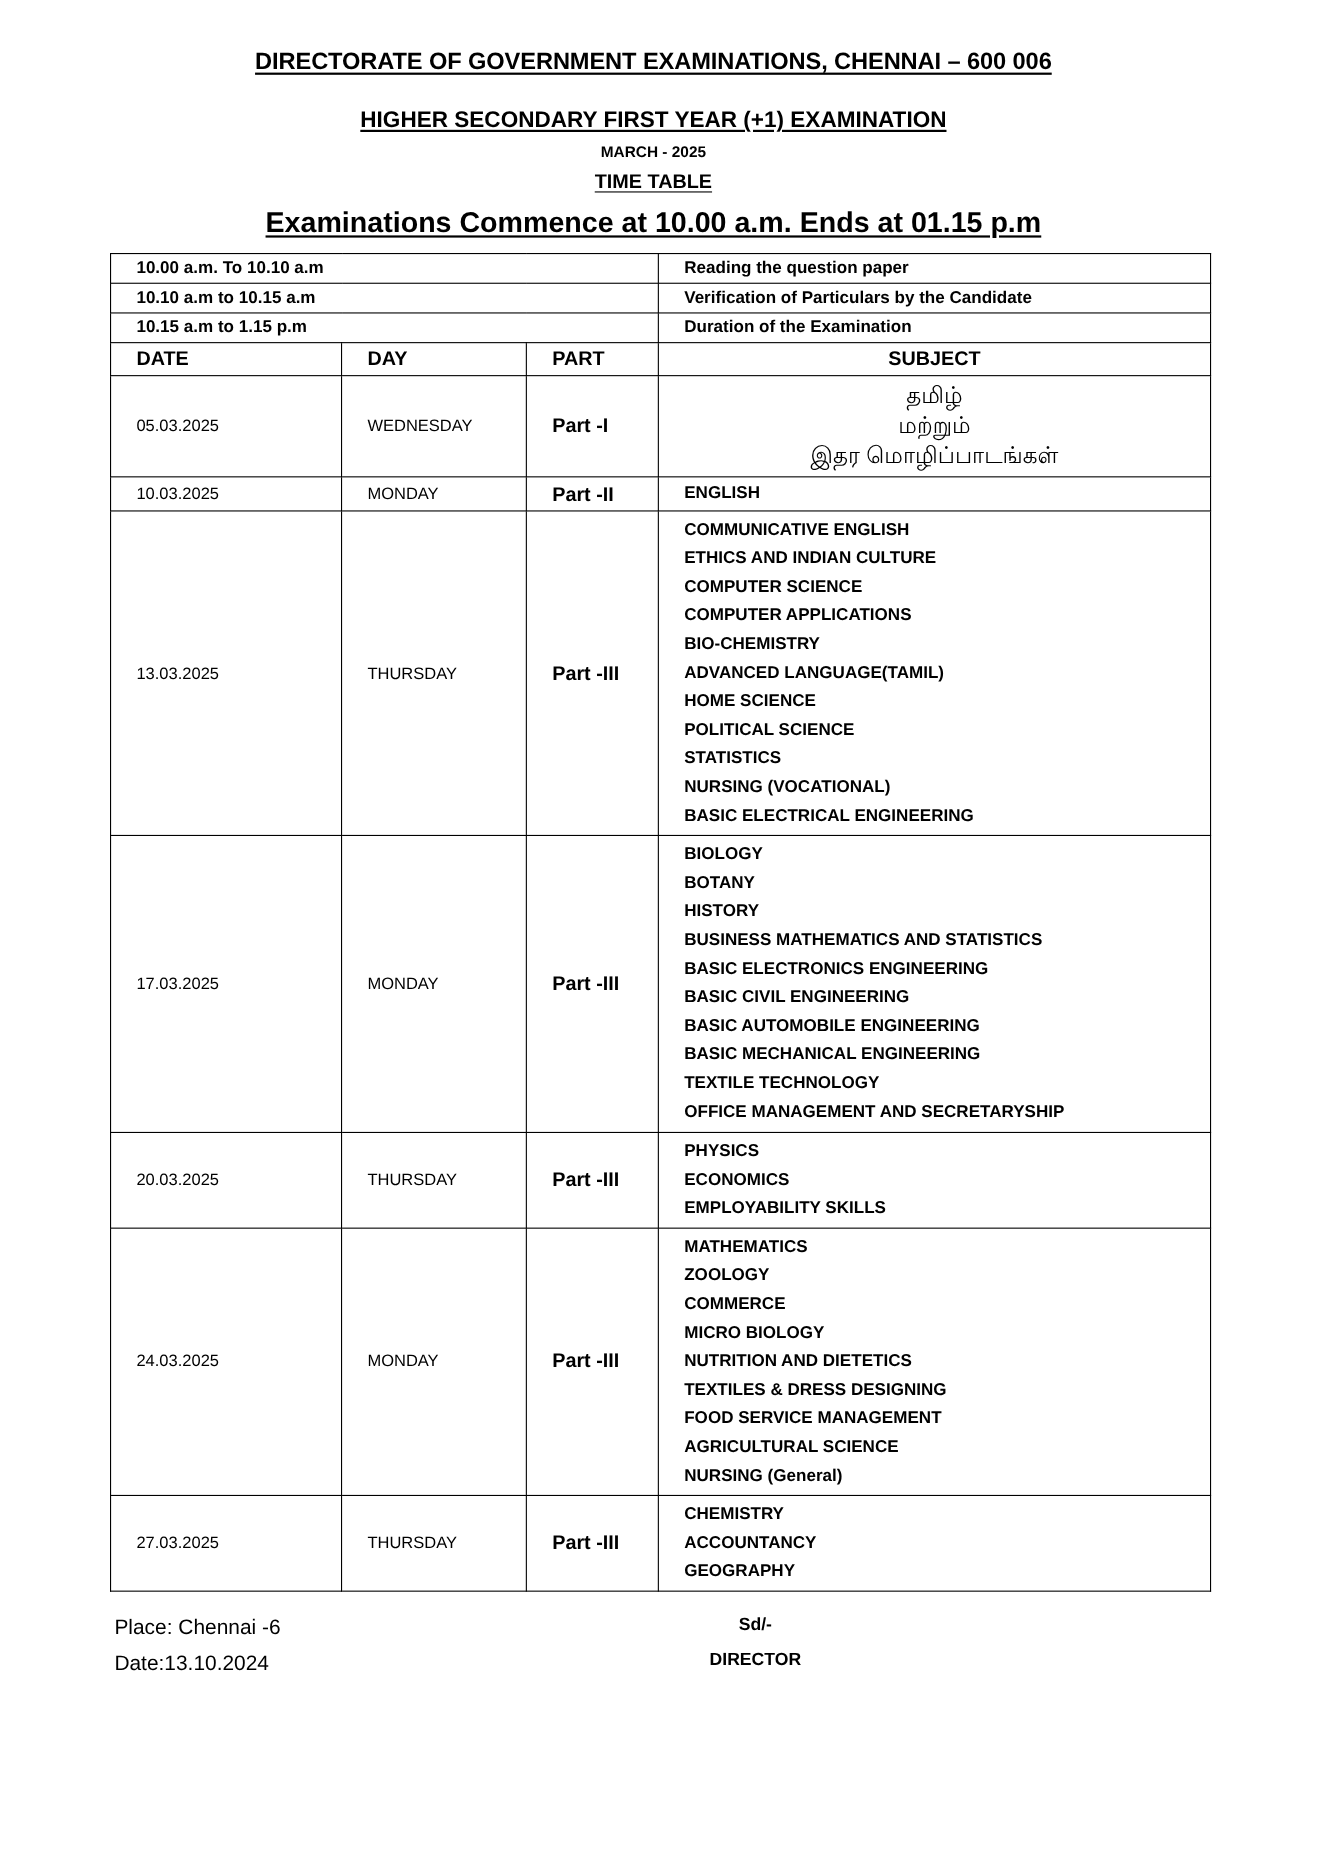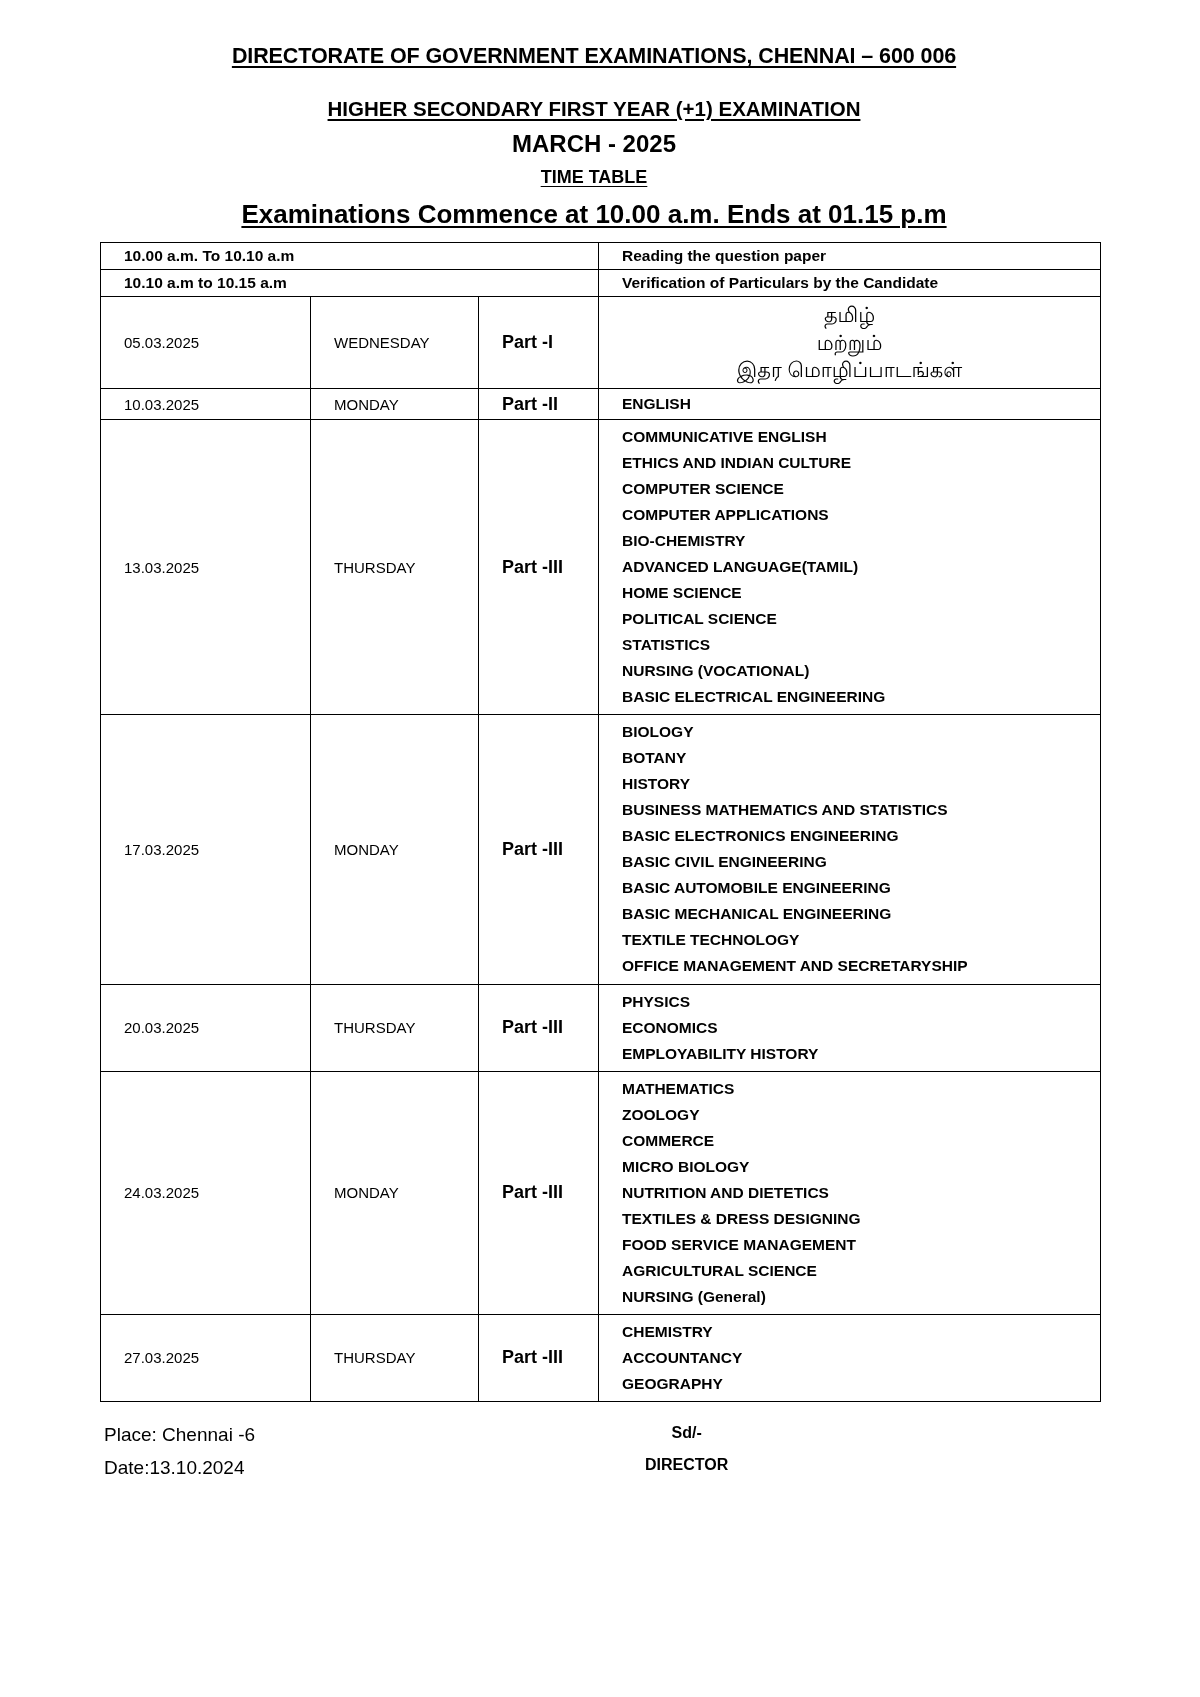--- a/index.html
+++ b/index.html
@@ -31,21 +31,21 @@
     text-underline-offset: 3px;
     margin-bottom: 28px;
   }
   .hdr-2 {
     font-size: 20.5px;
     text-decoration: underline;
     text-underline-offset: 3px;
     margin-bottom: 9px;
   }
   .hdr-3 {
-    font-size: 24px;
+    font-size: 14px;
     margin-bottom: 9px;
   }
   .hdr-4 {
     font-size: 18px;
     text-decoration: underline;
     text-underline-offset: 3px;
     margin-bottom: 11px;
   }
   .hdr-5 {
     font-size: 26px;
@@ -154,20 +154,30 @@
       <col class="col-sub">
     </colgroup>
     <tbody id="tt-body">
         <tr>
           <td class="timing-label" colspan="3">10.00 a.m. To 10.10 a.m</td>
           <td class="timing-val">Reading the question paper</td>
         </tr>
         <tr>
           <td class="timing-label" colspan="3">10.10 a.m to 10.15 a.m</td>
           <td class="timing-val">Verification of Particulars by the Candidate</td>
+        </tr>
+        <tr>
+          <td class="timing-label" colspan="3">10.15 a.m to 1.15 p.m</td>
+          <td class="timing-val">Duration of the Examination</td>
+        </tr>
+        <tr>
+          <td class="colhead ">DATE</td>
+          <td class="colhead ">DAY</td>
+          <td class="colhead ">PART</td>
+          <td class="colhead center">SUBJECT</td>
         </tr>
         <tr>
           <td class="cell-date">05.03.2025</td>
           <td class="cell-day">WEDNESDAY</td>
           <td class="cell-part">Part -I</td>
           <td class="cell-sub tamil">
             <span class="sub-line">தமிழ்</span>
             <span class="sub-line">மற்றும்</span>
             <span class="sub-line">இதர மொழிப்பாடங்கள்</span>
           </td>
@@ -215,21 +225,21 @@
             <span class="sub-line">OFFICE MANAGEMENT AND SECRETARYSHIP</span>
           </td>
         </tr>
         <tr>
           <td class="cell-date">20.03.2025</td>
           <td class="cell-day">THURSDAY</td>
           <td class="cell-part">Part -III</td>
           <td class="cell-sub">
             <span class="sub-line">PHYSICS</span>
             <span class="sub-line">ECONOMICS</span>
-            <span class="sub-line">EMPLOYABILITY HISTORY</span>
+            <span class="sub-line">EMPLOYABILITY SKILLS</span>
           </td>
         </tr>
         <tr>
           <td class="cell-date">24.03.2025</td>
           <td class="cell-day">MONDAY</td>
           <td class="cell-part">Part -III</td>
           <td class="cell-sub">
             <span class="sub-line">MATHEMATICS</span>
             <span class="sub-line">ZOOLOGY</span>
             <span class="sub-line">COMMERCE</span>

